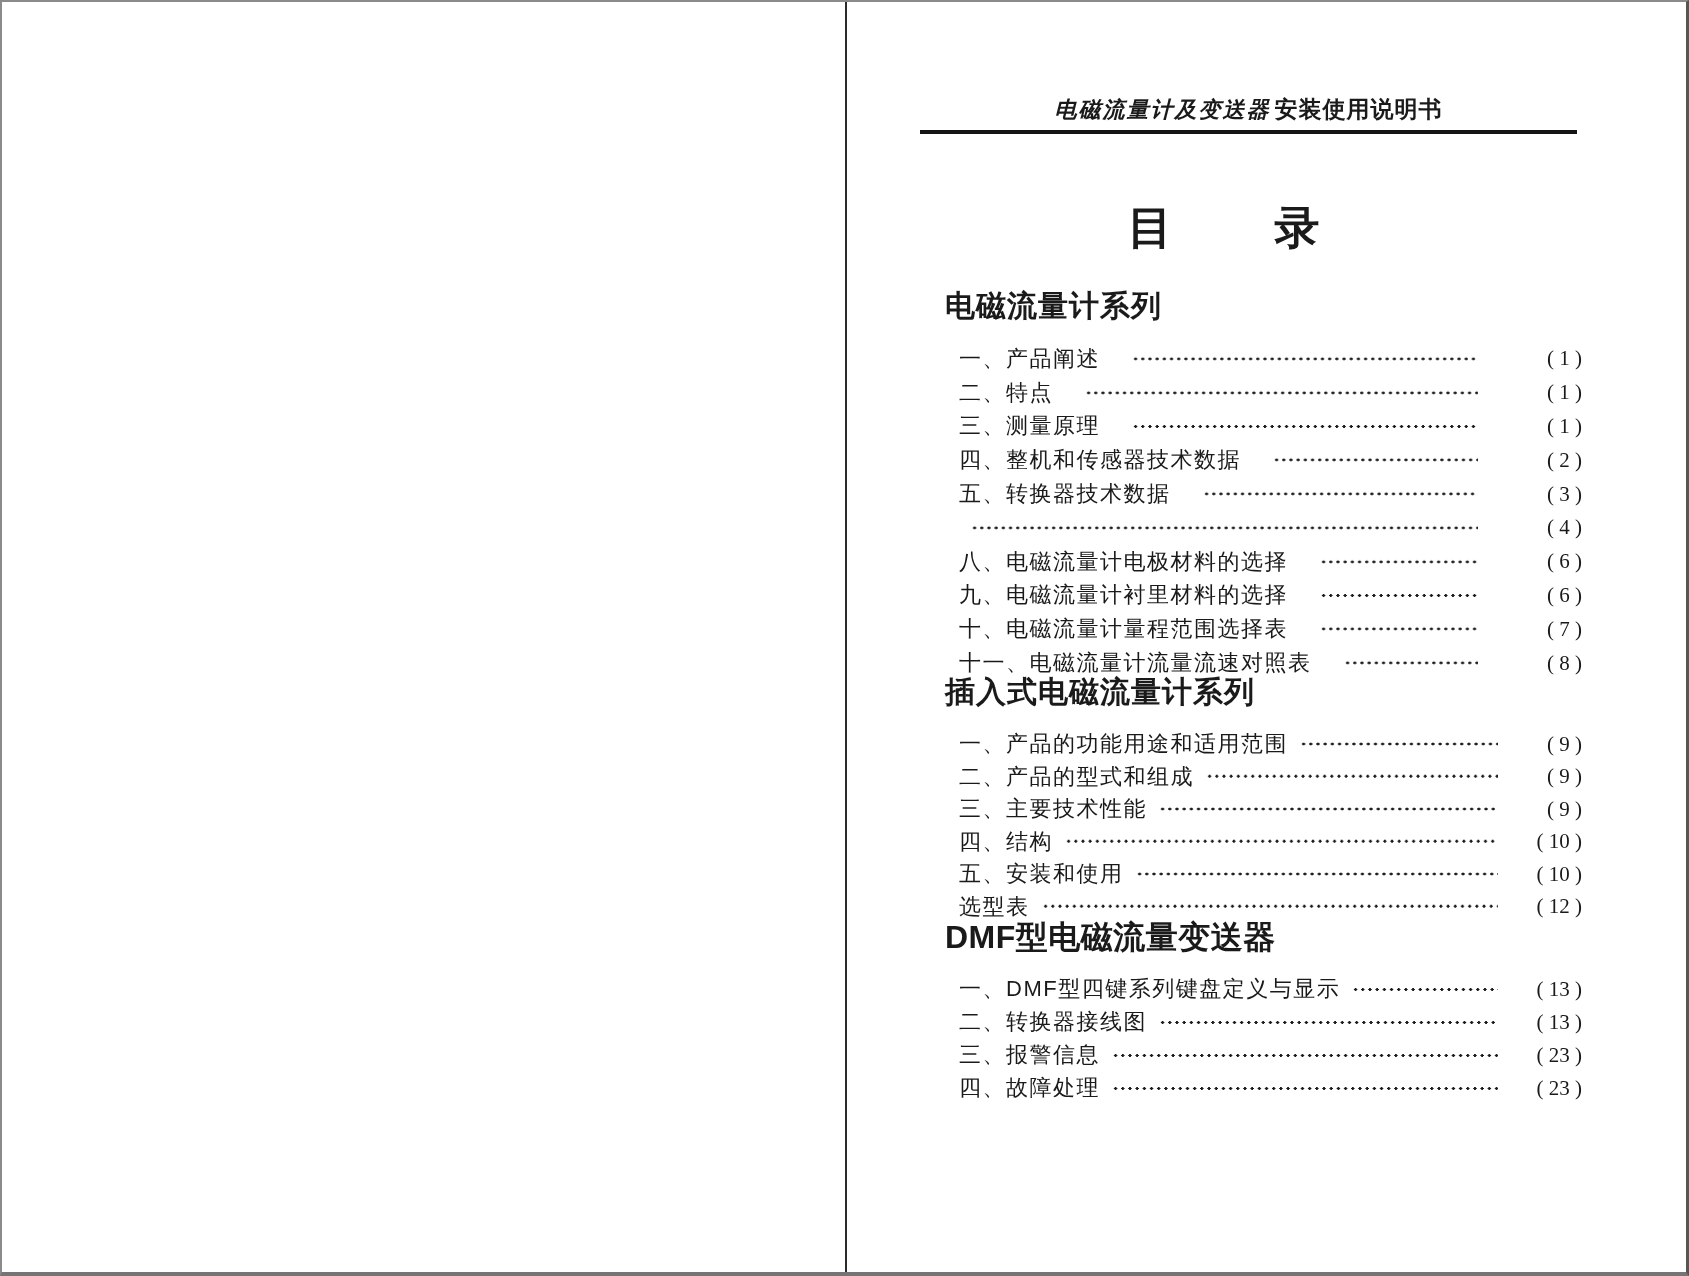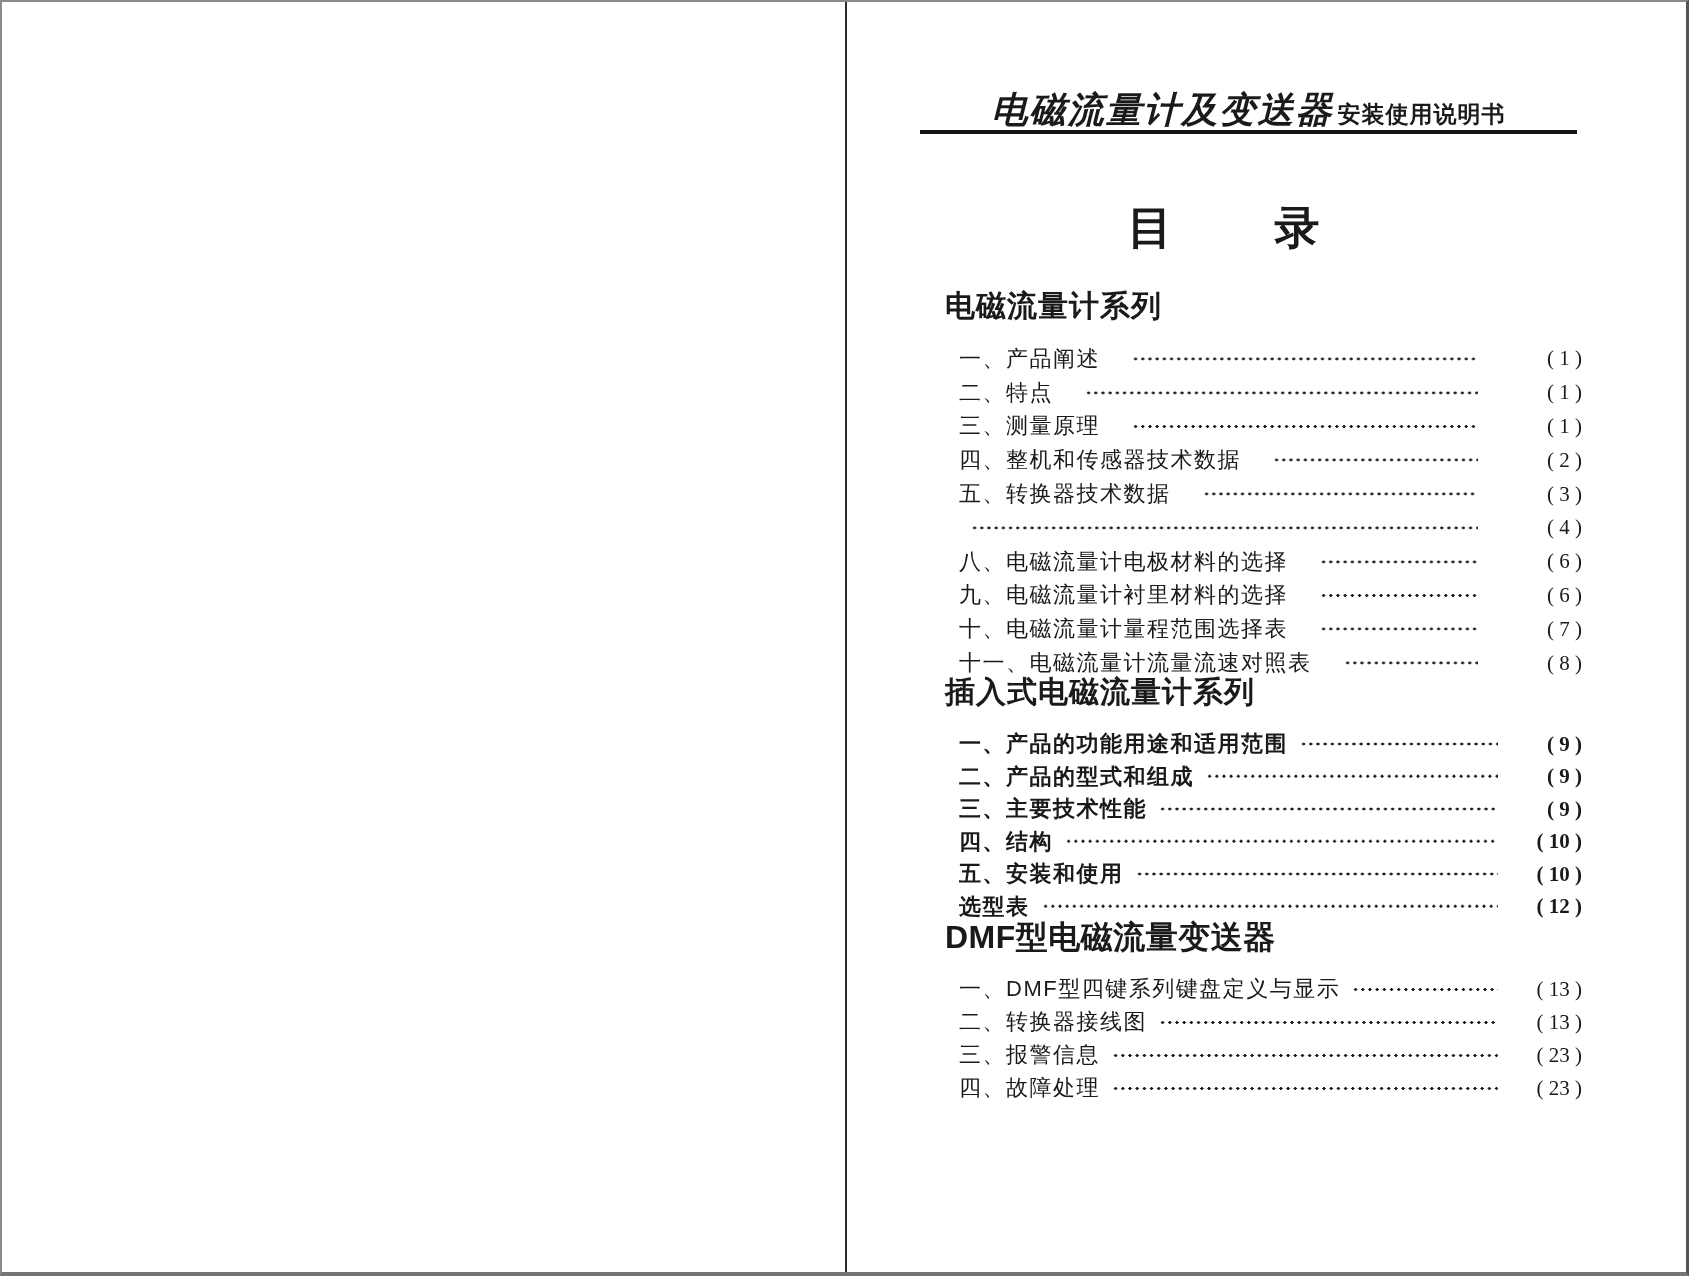--- a/index.html
+++ b/index.html
@@ -45,30 +45,31 @@
   
   .doc-header {
     position: absolute;
     left: 918px; top: 88px;
     width: 657px;
     text-align: center;
     white-space: nowrap;
     line-height: 40px;
   }
   .doc-header .title-italic {
-    font-size: 36px;
+    font-size: 22px;
     font-weight: bold;
     font-style: italic;
     letter-spacing: 2px;
   }
   .doc-header .title-regular {
     font-size: 23px;
     font-weight: 600;
     margin-left: 4px;
     letter-spacing: 1px;
+    font-family: Liberation Serif, serif;
   }
   .header-rule {
     position: absolute;
     left: 918px; top: 128px;
     width: 657px; height: 4px;
     background: #151515;
   }
 
   
   .toc-title {
@@ -99,21 +100,21 @@
   .section.s1 .section-heading { margin-top: -8px; }
   .section.s2 .section-heading { margin-top: -6px; font-size: 32px; letter-spacing: 0.5px; }
 
   .toc-row {
     display: flex;
     align-items: center;
     padding-left: 92px;
     padding-right: 2px;
   }
   .section.s0 .toc-row { height: 33.8px; gap: 20px; }
-  .section.s1 .toc-row { height: 32.5px; font-weight: bold; }
+  .section.s1 .toc-row { height: 32.5px; }
   .section.s2 .toc-row { height: 33px; }
 
   .toc-row .label {
     font-size: 22px;
     white-space: nowrap;
     letter-spacing: 1.5px;
   }
   .toc-row .leader {
     flex: 1;
     align-self: stretch;

